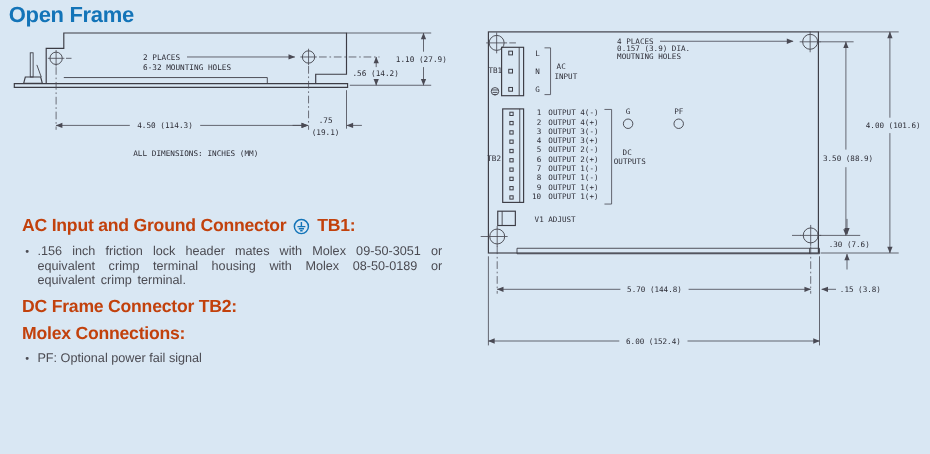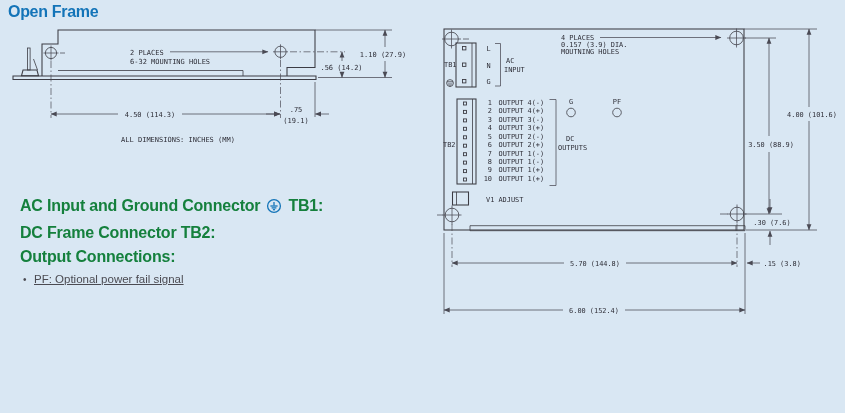--- a/index.html
+++ b/index.html
@@ -3,46 +3,46 @@
 <meta charset="utf-8">
 <style>
   html,body{margin:0;padding:0;}
   body{
     width:845px;height:413px;position:relative;overflow:hidden;
     background:#d9e7f3;
     font-family:"Liberation Sans", sans-serif;
   }
   .page-title{
     position:absolute;left:8px;top:3px;
-    font-size:16px;font-weight:bold;color:#1374b8;letter-spacing:-0.3px;
+    font-size:20px;font-weight:bold;color:#1374b8;letter-spacing:-0.3px;
   }
   svg.drawing{position:absolute;}
   .pl{stroke:#3c3c44;stroke-width:1.05;fill:none;stroke-linejoin:miter;}
   .pl2{stroke:#3c3c44;stroke-width:0.8;fill:none;}
   .dl{stroke:#4a4a54;stroke-width:0.75;fill:none;}
   .cl{stroke:#4a4a54;stroke-width:0.7;fill:none;stroke-dasharray:7 2.5 1.5 2.5;}
   .dt{font-family:"DejaVu Sans Mono", monospace;font-size:6.9px;fill:#2d2d36;}
   .dt-l{font-family:"DejaVu Sans Mono", monospace;font-size:7px;fill:#2d2d36;}
   .pin{fill:none;stroke:#3c3c44;stroke-width:0.9;}
   .copy{position:absolute;left:8px;top:197px;width:400px;}
   .copy h2{
     margin:0 0 0 12px;font-size:16px;line-height:18px;font-weight:bold;
-    color:#15803d;letter-spacing:-0.2px;display:flex;align-items:center;gap:5px;
+    color:#c2410c;letter-spacing:-0.2px;display:flex;align-items:center;gap:5px;
   }
   .copy h2.mt1{margin-top:9px;}
   .copy h2.mt2{margin-top:6px;}
   .copy ul{list-style:none;margin:8px 0 0 0;padding:0 0 0 14px;}
   .copy ul.tight{margin-top:7px;}
   .copy li{
     position:relative;padding-left:12px;width:368px;
     font-size:11.5px;line-height:13px;color:#4b4b52;
     text-align:justify;text-align-last:left;word-spacing:2px;
   }
   .copy li::before{content:"\2022";position:absolute;left:1px;top:0;font-size:10px;color:#4b4b52;}
-  .copy ul.opts li{margin-bottom:7px;text-align:right;word-spacing:normal;text-decoration:underline;}
+  .copy ul.opts li{margin-bottom:7px;text-align:right;word-spacing:normal;}
   .gnd-ic{flex:0 0 auto;margin:0 1px;}
 </style>
 </head>
 <body>
 
 <div class="page-title">Open Frame</div>
 
 <svg class="drawing" style="left:0;top:20px" width="420" height="150" viewBox="0 0 420 150">
   <defs>
     <marker id="arL" viewBox="0 0 10 10" refX="9.5" refY="5" markerWidth="8" markerHeight="6" markerUnits="userSpaceOnUse" orient="auto-start-reverse">
@@ -259,24 +259,27 @@
         <g stroke="#1374b8" stroke-width="1.3" fill="none">
           <circle cx="8" cy="8" r="6.4"></circle>
           <line x1="8" y1="3.9" x2="8" y2="7.4"></line>
           <line x1="4.4" y1="8" x2="11.6" y2="8"></line>
           <line x1="5.6" y1="9.9" x2="10.4" y2="9.9"></line>
           <line x1="6.9" y1="11.7" x2="9.1" y2="11.7"></line>
         </g>
       </svg>
       <span>TB1:</span>
     </h2>
+  <ul>
+    <li>.156 inch friction lock header mates with Molex 09-50-3051 or equivalent crimp terminal housing with Molex 08-50-0189 or equivalent crimp terminal.</li>
+  </ul>
 
   <h2 class="mt1">
       <span>DC Frame Connector TB2:</span>
     </h2>
 
   <h2 class="mt2">
-      <span>Output Connections:</span>
+      <span>Molex Connections:</span>
     </h2>
   <ul class="tight opts">
     <li>PF: Optional power fail signal</li>
   </ul>
 </div>
 
 </body></html>

